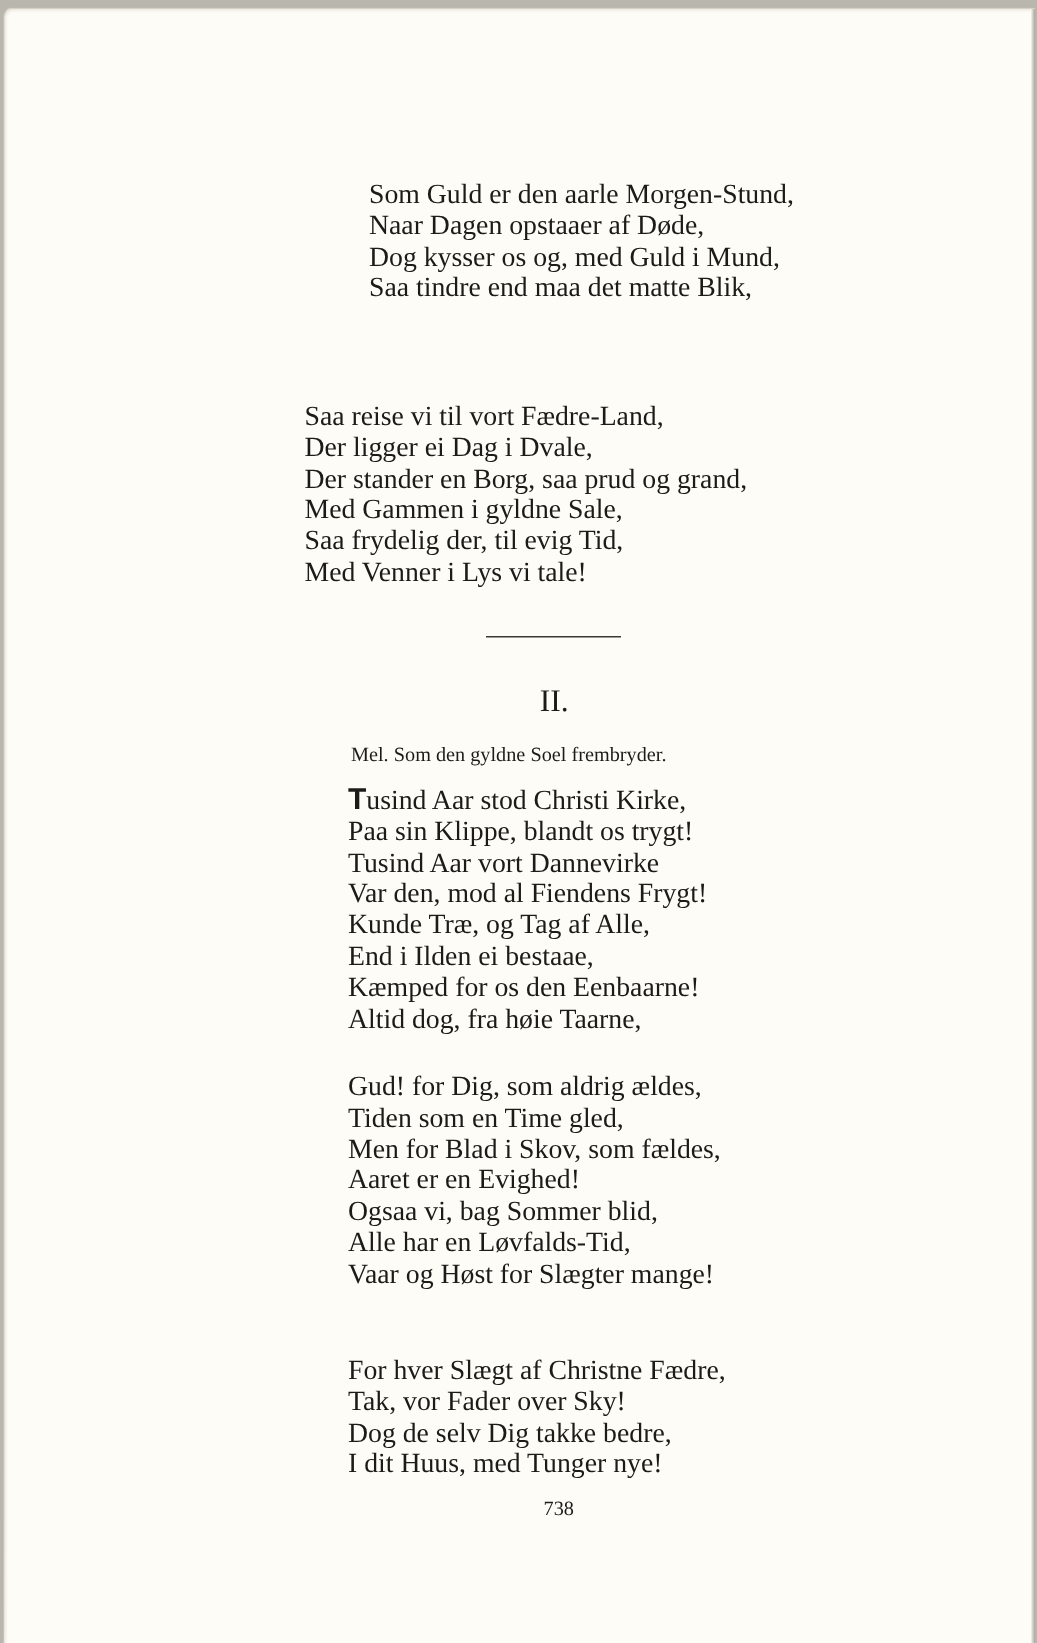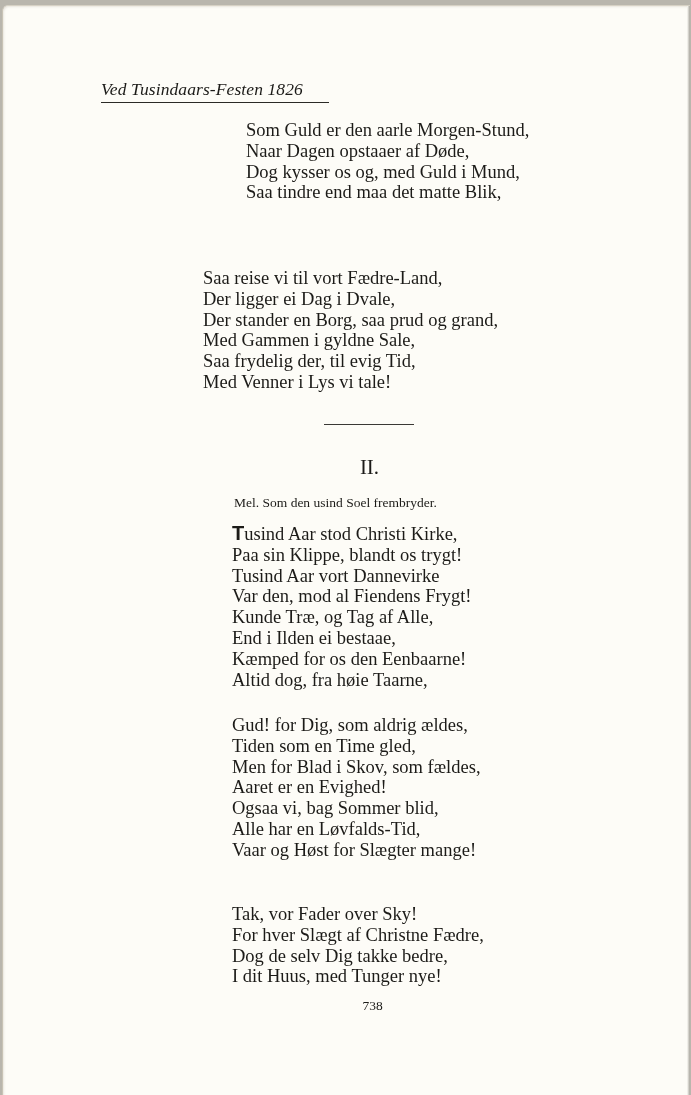--- a/index.html
+++ b/index.html
@@ -101,21 +101,20 @@
       font-size: 13.5px;
       line-height: 16px;
     }
   </style>
 </head>
 <body>
 
 <div class="page">
   <div class="right-edge"></div>
 
-  <div class="running-head">Ved Tusindaars-Festen 1826</div>
 
   <div class="stanza s1">
     <span class="line">Som Guld er den aarle Morgen-Stund,</span>
     <span class="line">Naar Dagen opstaaer af Døde,</span>
     <span class="line">Dog kysser os og, med Guld i Mund,</span>
     <span class="line">Saa tindre end maa det matte Blik,</span>
   </div>
 
   <div class="stanza s2">
     <span class="line">Saa reise vi til vort Fædre-Land,</span>
@@ -123,21 +122,21 @@
     <span class="line">Der stander en Borg, saa prud og grand,</span>
     <span class="line">Med Gammen i gyldne Sale,</span>
     <span class="line">Saa frydelig der, til evig Tid,</span>
     <span class="line">Med Venner i Lys vi tale!</span>
   </div>
 
   <div class="divider"></div>
 
   <div class="section-num">II.</div>
 
-  <div class="melody">Mel. Som den usind Soel frembryder.</div>
+  <div class="melody">Mel. Som den gyldne Soel frembryder.</div>
 
   <div class="stanza s3">
     <span class="line"><span class="dropcap">T</span><span>usind Aar stod Christi Kirke,</span></span>
     <span class="line">Paa sin Klippe, blandt os trygt!</span>
     <span class="line">Tusind Aar vort Dannevirke</span>
     <span class="line">Var den, mod al Fiendens Frygt!</span>
     <span class="line">Kunde Træ, og Tag af Alle,</span>
     <span class="line">End i Ilden ei bestaae,</span>
     <span class="line">Kæmped for os den Eenbaarne!</span>
     <span class="line">Altid dog, fra høie Taarne,</span>
@@ -147,20 +146,20 @@
     <span class="line">Gud! for Dig, som aldrig ældes,</span>
     <span class="line">Tiden som en Time gled,</span>
     <span class="line">Men for Blad i Skov, som fældes,</span>
     <span class="line">Aaret er en Evighed!</span>
     <span class="line">Ogsaa vi, bag Sommer blid,</span>
     <span class="line">Alle har en Løvfalds-Tid,</span>
     <span class="line">Vaar og Høst for Slægter mange!</span>
   </div>
 
   <div class="stanza s5">
+    <span class="line">For hver Slægt af Christne Fædre,</span>
     <span class="line">Tak, vor Fader over Sky!</span>
-    <span class="line">For hver Slægt af Christne Fædre,</span>
     <span class="line">Dog de selv Dig takke bedre,</span>
     <span class="line">I dit Huus, med Tunger nye!</span>
   </div>
 
   <div class="page-number">738</div>
 </div>
 
 </body></html>

